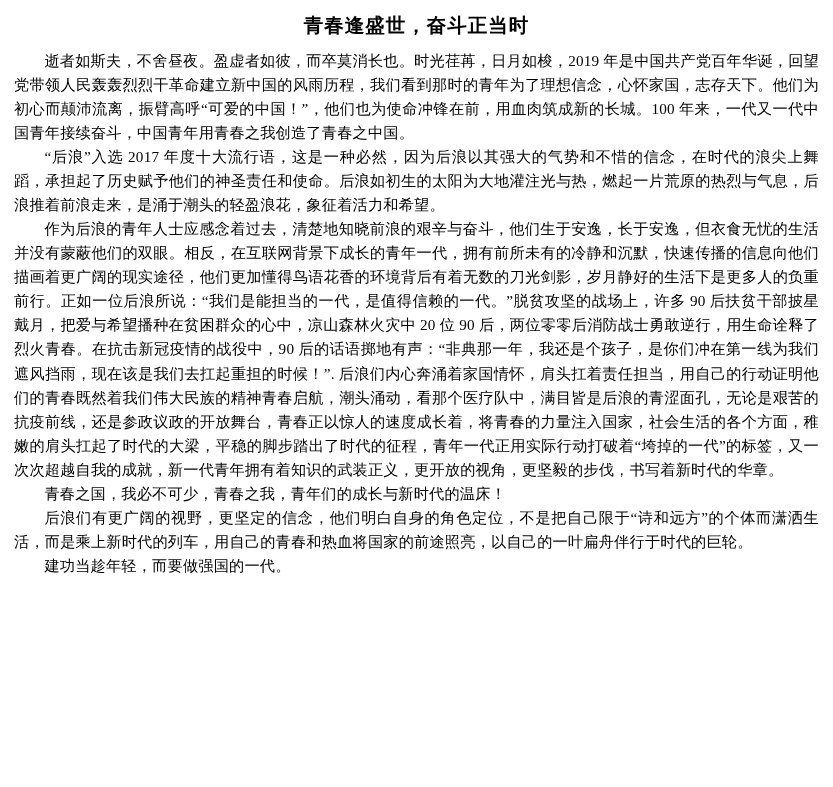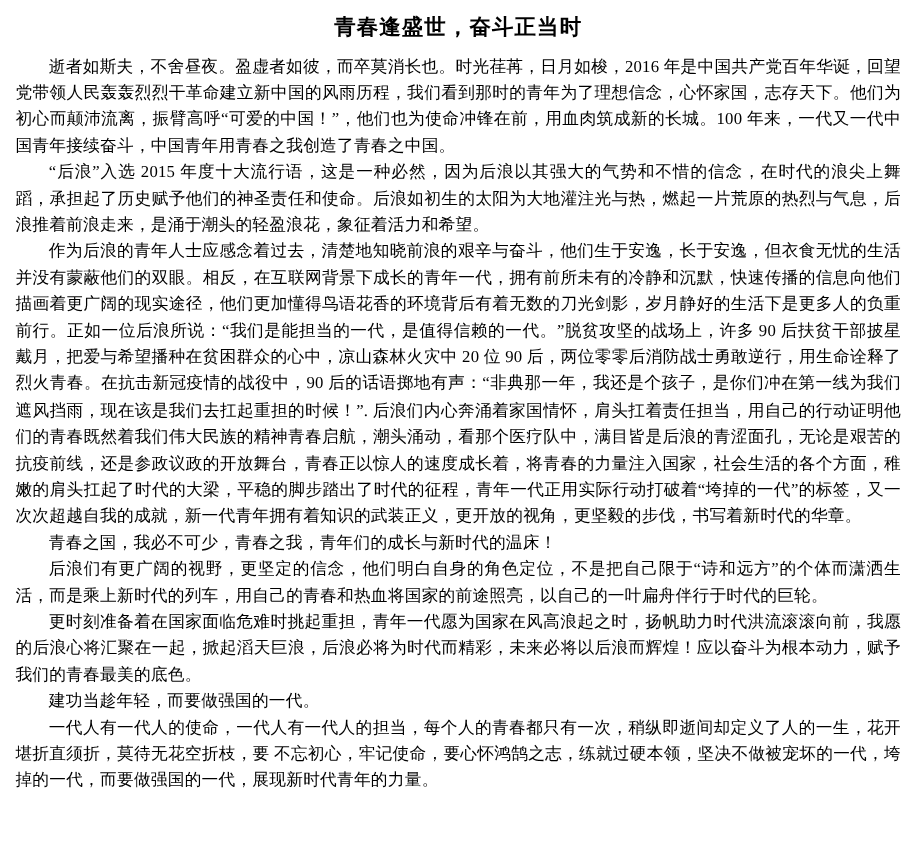--- a/index.html
+++ b/index.html
@@ -37,22 +37,20 @@
     text-indent: 2em;
     letter-spacing: 0.2px;
   }
 </style>
 </head>
 <body>
 
 <div class="page">
   <h1 class="doc-title">青春逢盛世，奋斗正当时</h1>
   <div class="body-text">
-    <p>逝者如斯夫，不舍昼夜。盈虚者如彼，而卒莫消长也。时光荏苒，日月如梭，2016 年是中国共产党百年华诞，回望党带领人民轰轰烈烈干革命建立新中国的风雨历程，我们看到那时的青年为了理想信念，心怀家国，志存天下。他们为初心而颠沛流离，振臂高呼“可爱的中国！”，他们也为使命冲锋在前，用血肉筑成新的长城。100 年来，一代又一代中国青年接续奋斗，中国青年用青春之我创造了青春之中国。</p>
-    <p>“后浪”入选 2015 年度十大流行语，这是一种必然，因为后浪以其强大的气势和不惜的信念，在时代的浪尖上舞蹈，承担起了历史赋予他们的神圣责任和使命。后浪如初生的太阳为大地灌注光与热，燃起一片荒原的热烈与气息，后浪推着前浪走来，是涌于潮头的轻盈浪花，象征着活力和希望。</p>
+    <p>逝者如斯夫，不舍昼夜。盈虚者如彼，而卒莫消长也。时光荏苒，日月如梭，2019 年是中国共产党百年华诞，回望党带领人民轰轰烈烈干革命建立新中国的风雨历程，我们看到那时的青年为了理想信念，心怀家国，志存天下。他们为初心而颠沛流离，振臂高呼“可爱的中国！”，他们也为使命冲锋在前，用血肉筑成新的长城。100 年来，一代又一代中国青年接续奋斗，中国青年用青春之我创造了青春之中国。</p>
+    <p>“后浪”入选 2017 年度十大流行语，这是一种必然，因为后浪以其强大的气势和不惜的信念，在时代的浪尖上舞蹈，承担起了历史赋予他们的神圣责任和使命。后浪如初生的太阳为大地灌注光与热，燃起一片荒原的热烈与气息，后浪推着前浪走来，是涌于潮头的轻盈浪花，象征着活力和希望。</p>
     <p>作为后浪的青年人士应感念着过去，清楚地知晓前浪的艰辛与奋斗，他们生于安逸，长于安逸，但衣食无忧的生活并没有蒙蔽他们的双眼。相反，在互联网背景下成长的青年一代，拥有前所未有的冷静和沉默，快速传播的信息向他们描画着更广阔的现实途径，他们更加懂得鸟语花香的环境背后有着无数的刀光剑影，岁月静好的生活下是更多人的负重前行。正如一位后浪所说：“我们是能担当的一代，是值得信赖的一代。”脱贫攻坚的战场上，许多 90 后扶贫干部披星戴月，把爱与希望播种在贫困群众的心中，凉山森林火灾中 20 位 90 后，两位零零后消防战士勇敢逆行，用生命诠释了烈火青春。在抗击新冠疫情的战役中，90 后的话语掷地有声：“非典那一年，我还是个孩子，是你们冲在第一线为我们遮风挡雨，现在该是我们去扛起重担的时候！”. 后浪们内心奔涌着家国情怀，肩头扛着责任担当，用自己的行动证明他们的青春既然着我们伟大民族的精神青春启航，潮头涌动，看那个医疗队中，满目皆是后浪的青涩面孔，无论是艰苦的抗疫前线，还是参政议政的开放舞台，青春正以惊人的速度成长着，将青春的力量注入国家，社会生活的各个方面，稚嫩的肩头扛起了时代的大梁，平稳的脚步踏出了时代的征程，青年一代正用实际行动打破着“垮掉的一代”的标签，又一次次超越自我的成就，新一代青年拥有着知识的武装正义，更开放的视角，更坚毅的步伐，书写着新时代的华章。</p>
     <p>青春之国，我必不可少，青春之我，青年们的成长与新时代的温床！</p>
     <p>后浪们有更广阔的视野，更坚定的信念，他们明白自身的角色定位，不是把自己限于“诗和远方”的个体而潇洒生活，而是乘上新时代的列车，用自己的青春和热血将国家的前途照亮，以自己的一叶扁舟伴行于时代的巨轮。</p>
-    <p>更时刻准备着在国家面临危难时挑起重担，青年一代愿为国家在风高浪起之时，扬帆助力时代洪流滚滚向前，我愿的后浪心将汇聚在一起，掀起滔天巨浪，后浪必将为时代而精彩，未来必将以后浪而辉煌！应以奋斗为根本动力，赋予我们的青春最美的底色。</p>
     <p>建功当趁年轻，而要做强国的一代。</p>
-    <p>一代人有一代人的使命，一代人有一代人的担当，每个人的青春都只有一次，稍纵即逝间却定义了人的一生，花开堪折直须折，莫待无花空折枝，要 不忘初心，牢记使命，要心怀鸿鹄之志，练就过硬本领，坚决不做被宠坏的一代，垮掉的一代，而要做强国的一代，展现新时代青年的力量。</p>
   </div>
 </div>
 
 </body></html>

